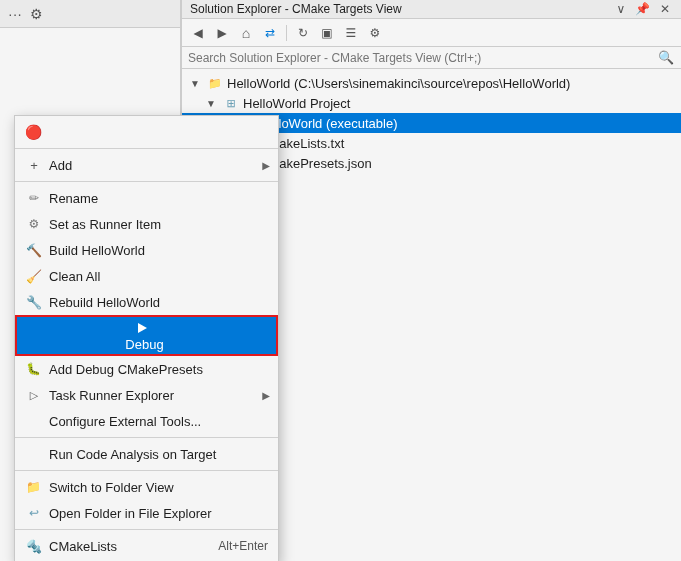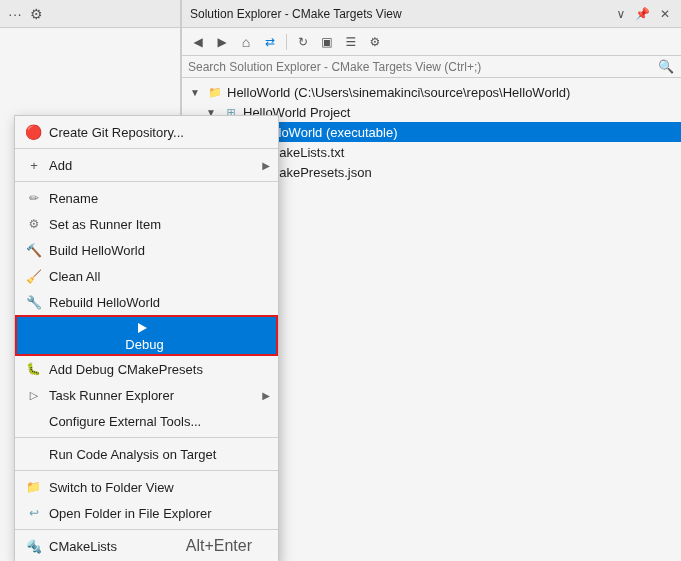--- a/index.html
+++ b/index.html
@@ -26,21 +26,21 @@
       flex-direction: column;
     }
 
     .se-titlebar {
       display: flex;
       align-items: center;
       justify-content: space-between;
       background: #eaeaea;
       padding: 4px 8px;
       border-bottom: 1px solid #ccc;
-      height: 28px;
+      height: 19px;
     }
 
     .se-title {
       font-size: 12px;
       color: #1e1e1e;
       font-weight: normal;
     }
 
     .se-title-icons {
       display: flex;
@@ -207,22 +207,22 @@
     }
 
     .menu-separator {
       height: 1px;
       background: #d0d0d0;
       margin: 3px 0;
     }
 
     .menu-shortcut {
       position: absolute;
-      right: 26px;
-      font-size: 16px;
+      right: 10px;
+      font-size: 12px;
       color: #555;
     }
 
     
     .play-icon {
       width: 0;
       height: 0;
       border-top: 5px solid transparent;
       border-bottom: 5px solid transparent;
       border-left: 9px solid #4caf50;
@@ -344,21 +344,20 @@
       <span class="tree-icon" style="font-size:10px;color:#888;">📄</span>
       <span>CMakePresets.json</span>
     </div>
   </div>
 </div>
 
 <div class="context-menu">
 
   <div class="menu-item">
     <span class="menu-icon git-icon">🔴</span>
-    <span>Create Git Repository...</span>
   </div>
 
   <div class="menu-separator"></div>
 
   <div class="menu-item">
     <span class="menu-icon" style="font-size:13px;color:#555;">+</span>
     <span>Add</span>
     <span class="arrow-right">▶</span>
   </div>
 

